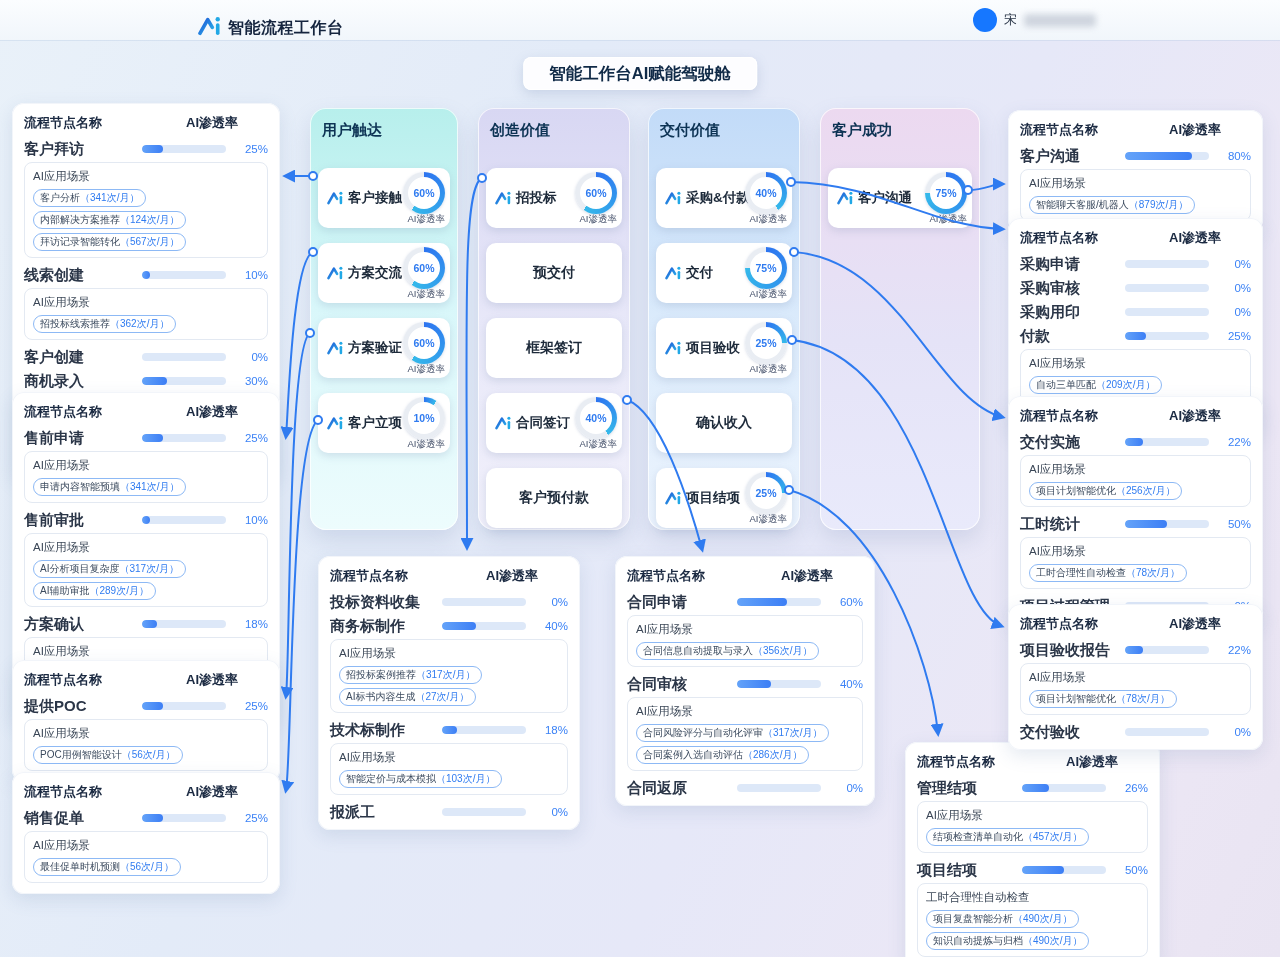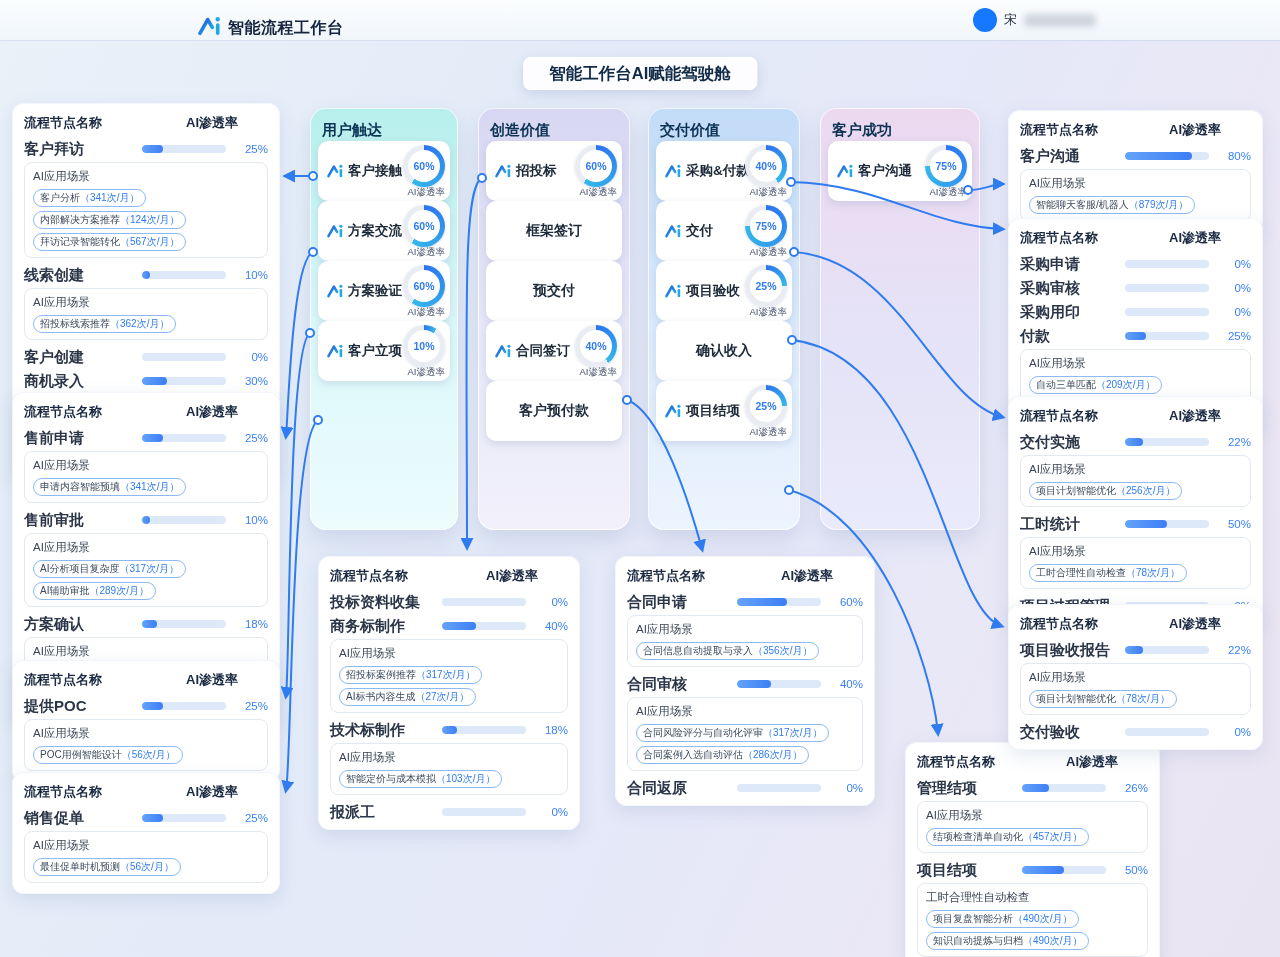--- a/index.html
+++ b/index.html
@@ -26,22 +26,22 @@
   .banner{position:absolute;left:50%;transform:translateX(-50%);top:57px;z-index:4;
     background:rgba(255,255,255,.9);border-radius:8px;padding:0 26px;height:33px;line-height:33px;
     font-size:16.5px;font-weight:700;color:#102a47;box-shadow:0 4px 12px rgba(120,140,180,.25),inset 0 0 0 1px #fff}
   
   .stage{position:absolute;border-radius:16px;padding:10px 8px;box-sizing:border-box;z-index:1;
     box-shadow:0 10px 22px rgba(110,130,175,.20),inset 0 0 0 1px rgba(255,255,255,.75)}
   .st-cyan{background:linear-gradient(180deg,#b7efec,#d8f7fa 45%,#edfcfd)}
   .st-purple{background:linear-gradient(180deg,#d8d7f3,#e9e9f9 55%,#f1f0fb)}
   .st-blue{background:linear-gradient(180deg,#c2dbf8,#ddecfc 55%,#ecf4fe)}
   .st-pink{background:linear-gradient(180deg,#ecd9f0,#e5e3f7 55%,#e9eafb)}
-  .stage-title{font-size:15px;line-height:20px;font-weight:700;color:#0d3354;margin:2px 4px 1px}
-  .node{position:relative;height:60px;margin-bottom:0;border-radius:10px;background:#fff;
+  .stage-title{font-size:15px;line-height:20px;font-weight:700;color:#0d3354;margin:2px 4px 28px}
+  .node{position:relative;height:60px;margin-bottom:15px;border-radius:10px;background:#fff;
     box-shadow:0 3px 8px rgba(110,130,170,.22);cursor:pointer}
   .node-l{position:absolute;left:9px;top:50%;transform:translateY(-50%);display:flex;align-items:center;gap:4px;
     font-size:13.5px;font-weight:600;color:#1d2a3a;white-space:nowrap}
   .aii{width:17px;height:14px;flex:none}
   .donut{position:absolute;right:5px;top:4px;width:42px;height:42px;border-radius:50%;
     background:conic-gradient(#2d74f0 0,#35b9ea var(--p),#e9edf3 var(--p));box-shadow:0 1px 3px rgba(120,140,180,.3)}
   .donut::before{content:"";position:absolute;inset:5px;background:#fff;border-radius:50%}
   .donut b{position:absolute;inset:0;display:flex;align-items:center;justify-content:center;font-size:10.5px;color:#2f7bf0;z-index:2}
   .dcap{position:absolute;right:5px;bottom:2px;font-size:9.5px;color:#44506a}
   .node .plabel{position:absolute;left:50%;top:50%;transform:translate(-50%,-50%);font-size:14px;font-weight:600;color:#1d2a3a;white-space:nowrap}
@@ -167,24 +167,24 @@
             <circle cx="21.5" cy="3.6" r="2.4" fill="#21a8e6"></circle>
           </svg>
           <span>招投标</span>
         </div>
         <div class="donut" style="--p: 60%;">
           <b>60%</b>
         </div>
         <span class="dcap">AI渗透率</span>
       </div>
       <div class="node plain">
+        <span class="plabel">预交付</span>
+      </div>
+      <div class="node plain">
         <span class="plabel">框架签订</span>
-      </div>
-      <div class="node plain">
-        <span class="plabel">预交付</span>
       </div>
       <div class="node">
         <div class="node-l">
           <svg class="aii" viewBox="0 0 26 22">
             <path d="M2 19 L10.5 4 L15.5 12.5" fill="none" stroke="url(#aig)" stroke-width="4" stroke-linecap="round" stroke-linejoin="round"></path>
             <line x1="21.5" y1="10" x2="21.5" y2="19" stroke="#21a8e6" stroke-width="4" stroke-linecap="round"></line>
             <circle cx="21.5" cy="3.6" r="2.4" fill="#21a8e6"></circle>
           </svg>
           <span>合同签订</span>
         </div>

